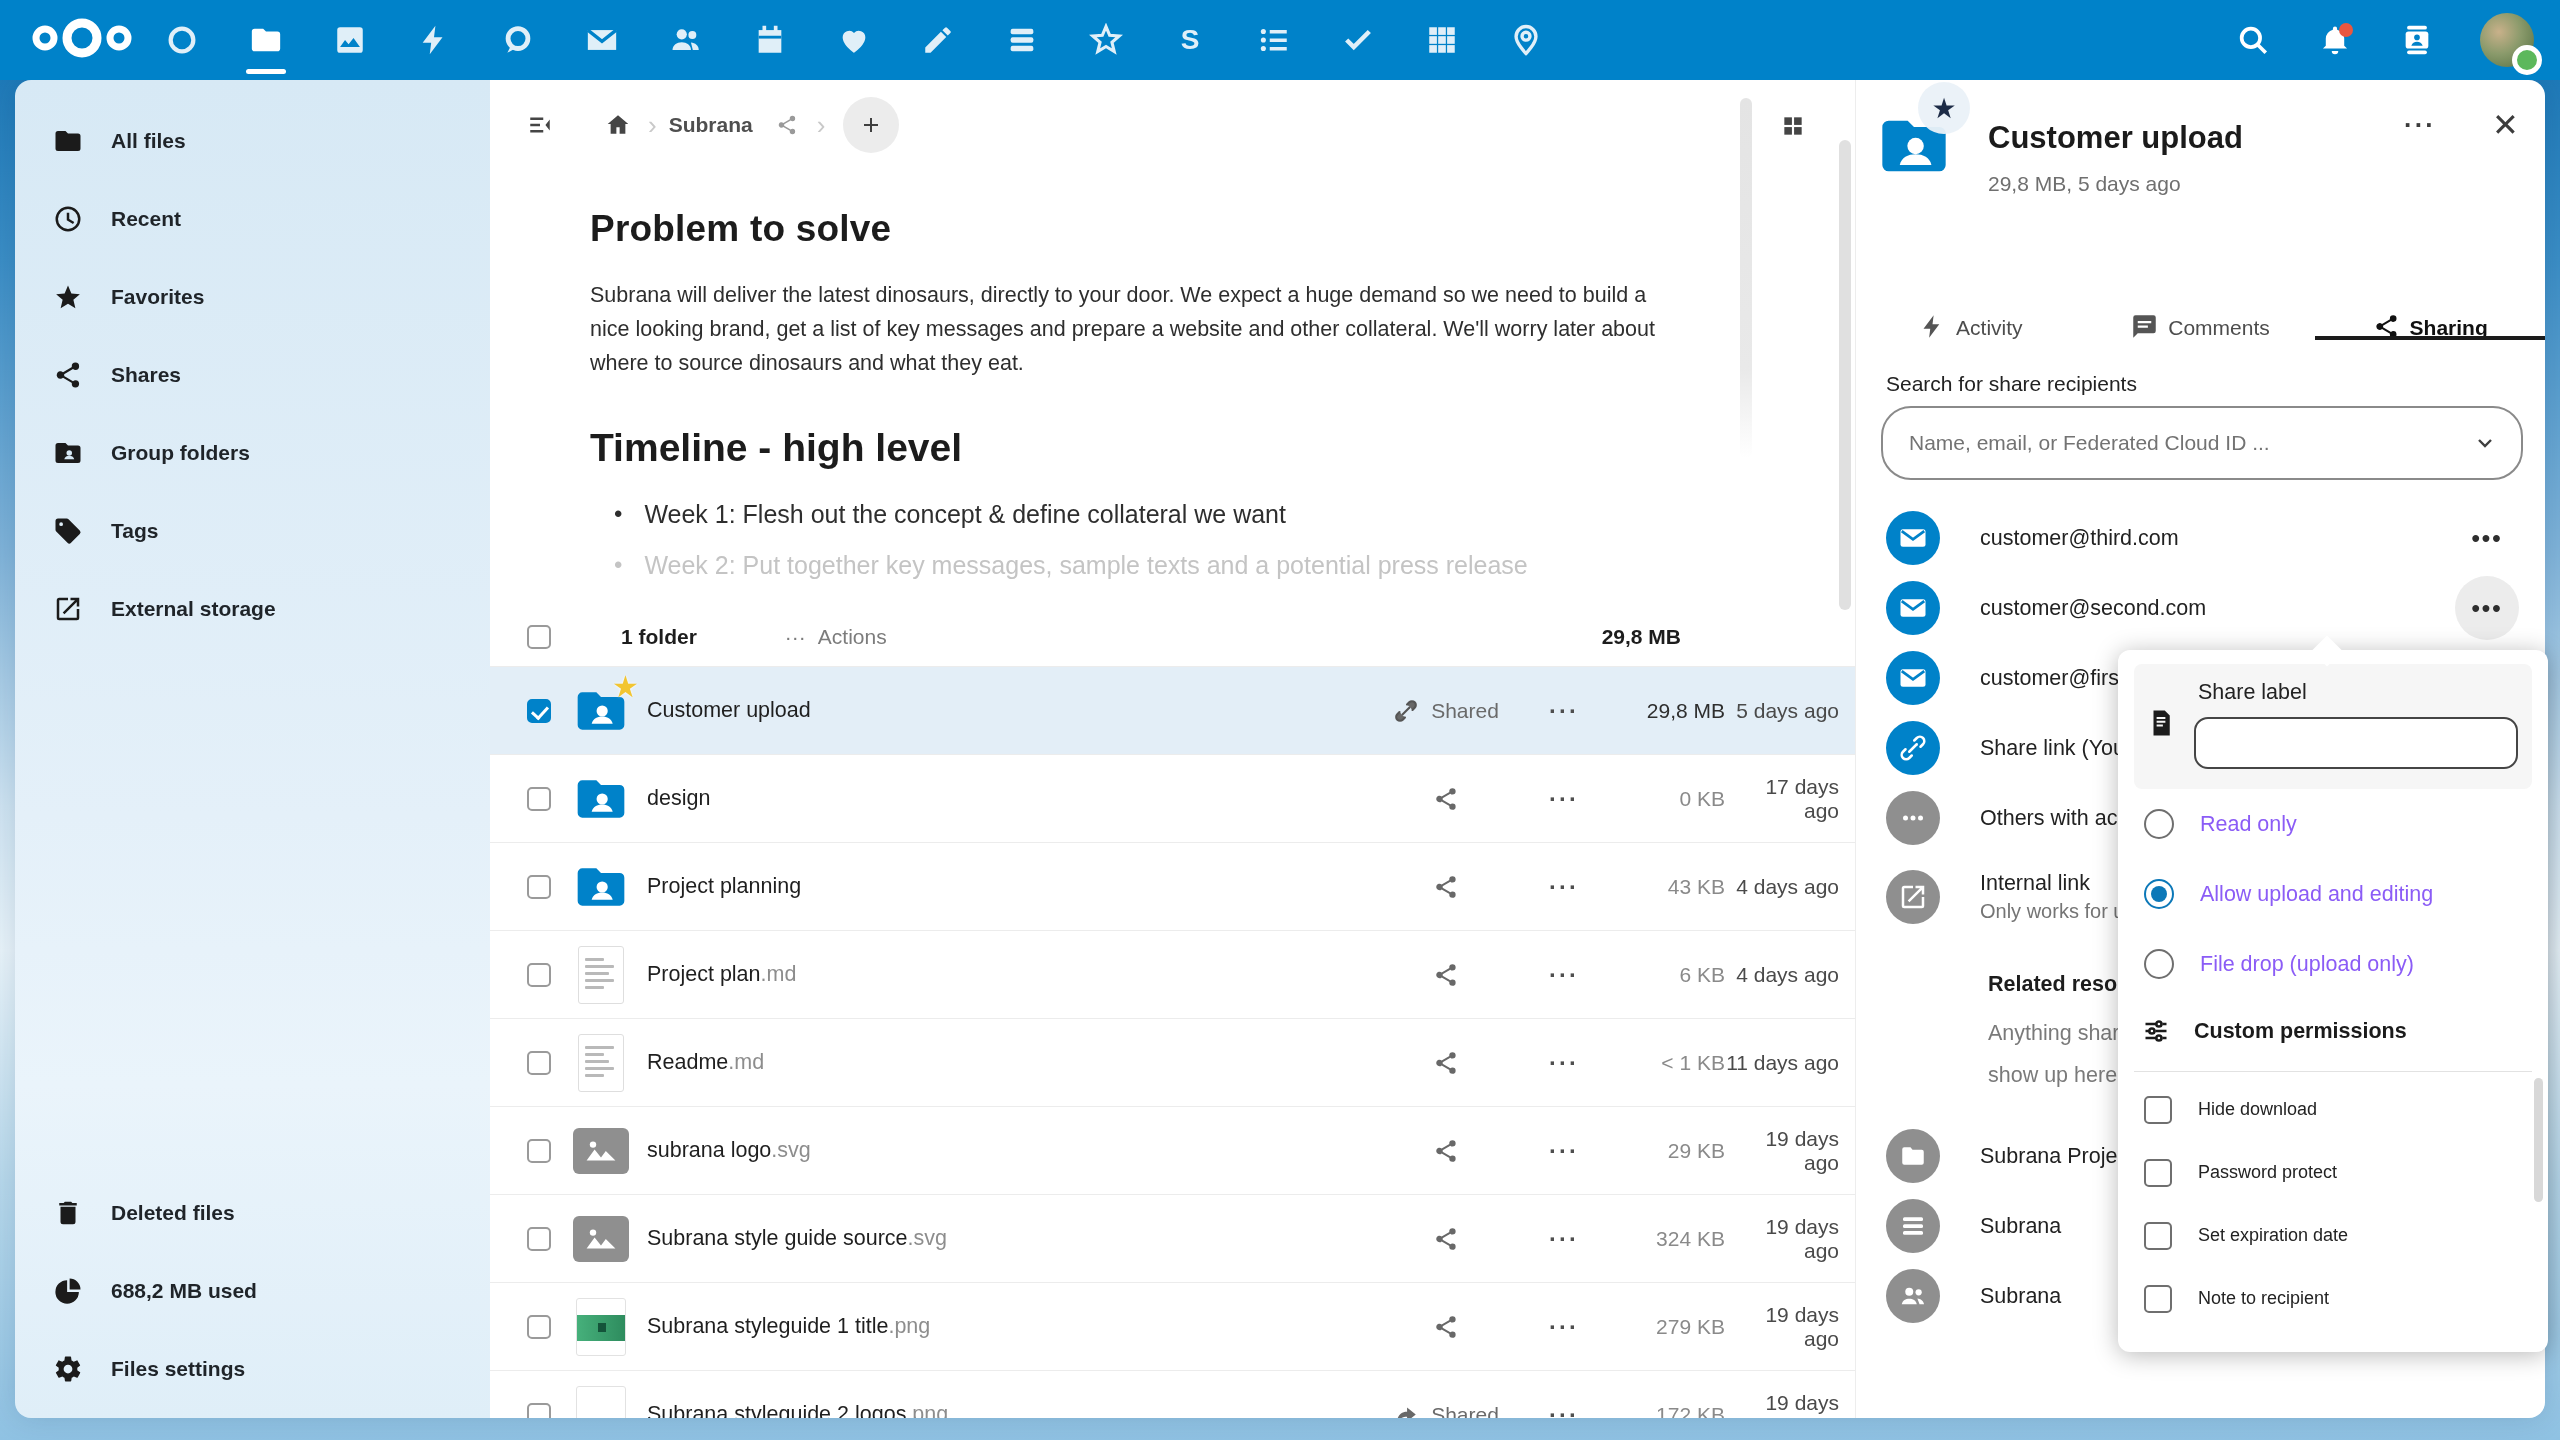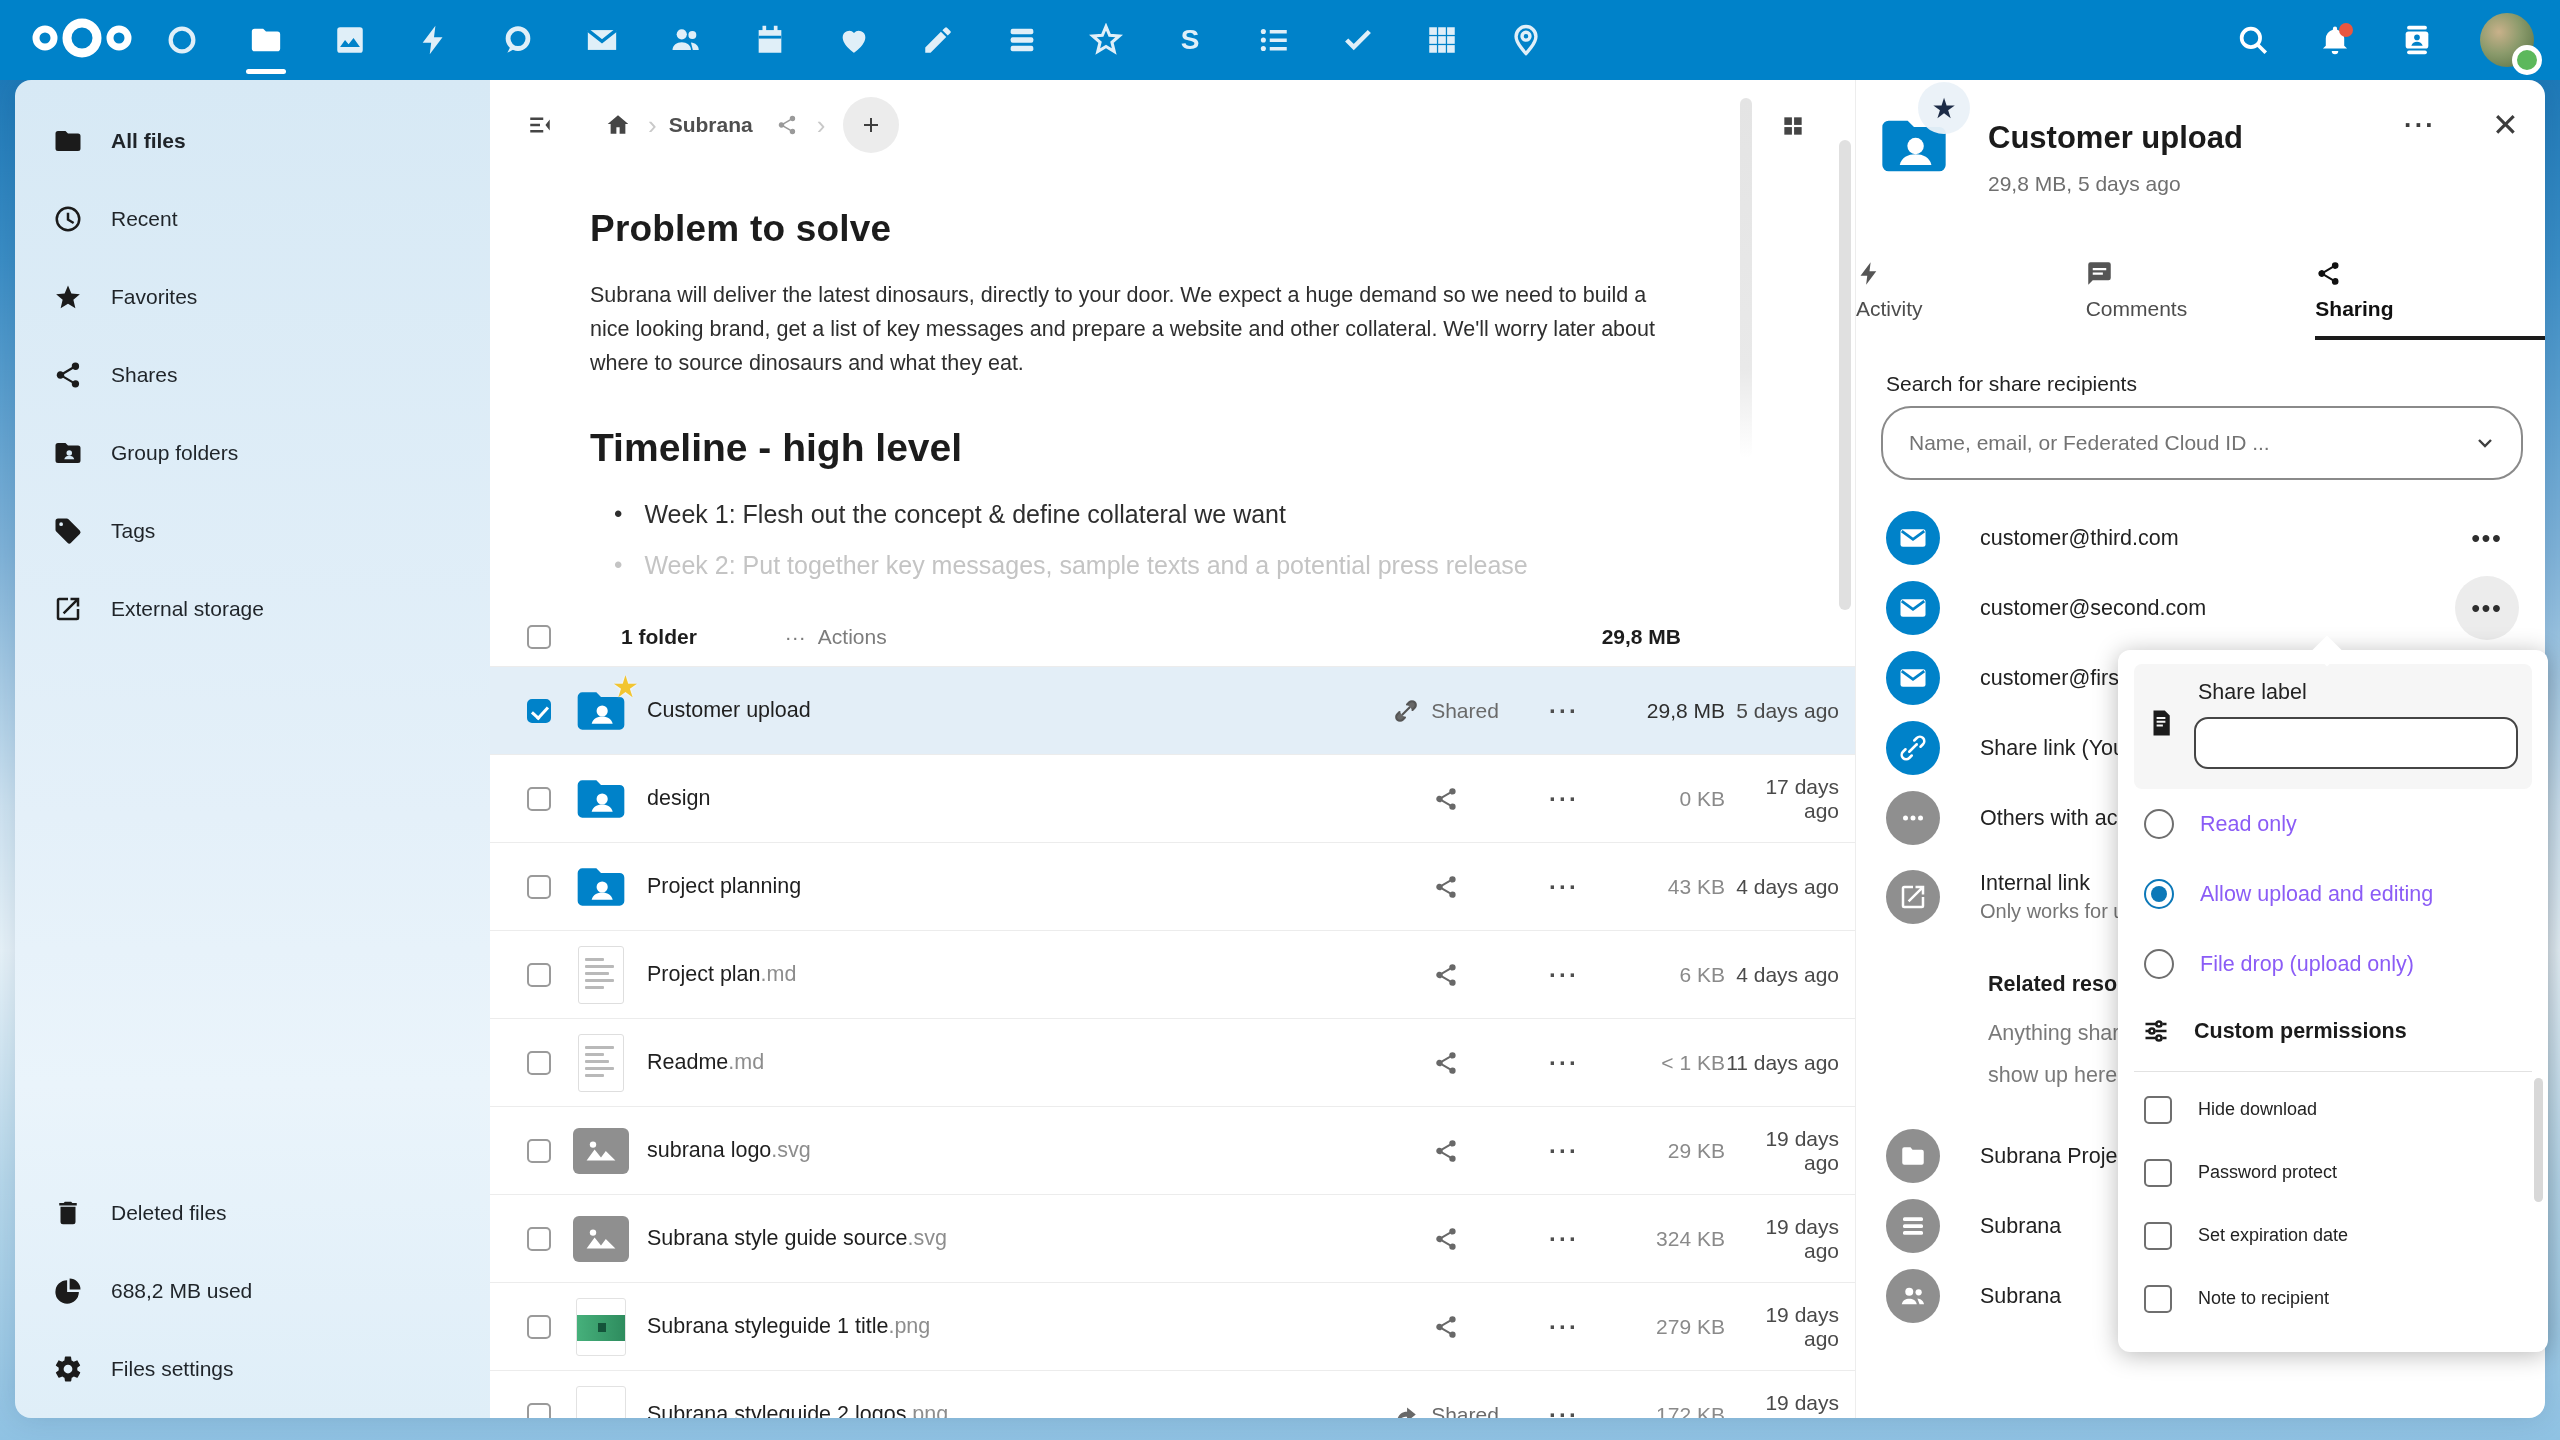--- a/index.html
+++ b/index.html
@@ -19,21 +19,21 @@
   .topright .tico{width:38px;height:38px;position:relative;display:flex;align-items:center;justify-content:center;cursor:pointer;}
   .topright svg{width:34px;height:34px;fill:#fff;}
   .bell-dot{position:absolute;right:1px;top:2px;width:14px;height:14px;border-radius:50%;background:#e9573f;}
   .avatar{width:54px;height:54px;border-radius:50%;position:relative;cursor:pointer;
     background:radial-gradient(circle at 35% 35%,#c9b18a 0%,#8a9a6b 45%,#4f6b3e 100%);border:0;}
   .status-dot{position:absolute;right:-8px;bottom:-8px;width:30px;height:30px;border-radius:50%;background:#5cb85c;border:5px solid #fff;}
   
   .shell{position:absolute;left:15px;top:80px;right:15px;bottom:22px;border-radius:16px;overflow:hidden;display:flex;box-shadow:0 0 30px rgba(0,40,80,.15);}
   
   .nav{width:475px;flex:none;background:linear-gradient(180deg,#d7e9f5 0%,#e4f0f9 55%,#eaf4fb 75%,#dfeef8 100%);position:relative;padding-top:22px;}
-  .navitem{height:78px;display:flex;align-items:center;padding-left:38px;gap:28px;font-size:21px;color:#1f2429;cursor:pointer;}
+  .navitem{height:78px;display:flex;align-items:center;padding-left:38px;gap:28px;font-size:21px;color:#1f2429;cursor:pointer;font-weight:bold;}
   .navitem svg{width:30px;height:30px;fill:#1b1b1b;flex:none;}
   .navitem.active{font-weight:700;}
   .navfooter{position:absolute;left:0;bottom:10px;width:100%;}
   
   .main{flex:1;background:#fff;position:relative;overflow:hidden;}
   .mainhead{position:absolute;left:0;top:0;width:100%;height:90px;display:flex;align-items:center;}
   .mhico{width:44px;height:44px;display:flex;align-items:center;justify-content:center;cursor:pointer;}
   .mhico svg{width:26px;height:26px;fill:#454545;}
   .crumb-sep{color:#c9c9c9;font-size:26px;margin:0 8px;}
   .crumb-name{font-size:21px;color:#4f4f4f;font-weight:700;margin-left:4px;cursor:pointer;}
@@ -86,21 +86,21 @@
   
   .aside{width:690px;flex:none;background:#fff;border-left:1px solid #ededed;position:relative;}
   .thumb{position:absolute;left:20px;top:28px;width:76px;height:76px;}
   .thumb svg{width:76px;height:76px;}
   .starbadge{position:absolute;left:62px;top:2px;width:52px;height:52px;border-radius:50%;background:rgba(234,241,248,.95);display:flex;align-items:center;justify-content:center;font-size:28px;color:#1d2c47;}
   .dtitle{position:absolute;left:132px;top:40px;font-size:31px;font-weight:700;color:#1b1b1b;}
   .dsub{position:absolute;left:132px;top:92px;font-size:21px;color:#6f6f6f;}
   .hmore{position:absolute;left:548px;top:30px;font-size:26px;letter-spacing:2px;font-weight:700;color:#3c3c3c;cursor:pointer;}
   .hclose{position:absolute;left:636px;top:26px;font-size:32px;color:#3c3c3c;cursor:pointer;}
   .tabs{position:absolute;left:0;top:160px;width:100%;height:100px;display:flex;}
-  .tab{flex:1;display:flex;flex-direction:column;align-items:flex-start;justify-content:center;gap:10px;font-size:21px;color:#4d4d4d;cursor:pointer;position:relative;}
+  .tab{flex:1;display:flex;flex-direction:row;align-items:flex-end;justify-content:center;gap:10px;font-size:21px;color:#4d4d4d;cursor:pointer;position:relative;}
   .tab svg{width:27px;height:27px;fill:#555;}
   .tab.active{color:#111;font-weight:700;}
   .tab.active svg{fill:#111;}
   .tab.active::after{content:"";position:absolute;left:0;bottom:0;width:100%;height:4px;background:#1b1b1b;}
   .slabel{position:absolute;left:30px;top:292px;font-size:21px;color:#222;}
   .sinput{position:absolute;left:25px;top:326px;width:642px;height:74px;border:2px solid #8a8a8a;border-radius:30px;background:#fff;display:flex;align-items:center;padding:0 24px 0 26px;cursor:text;}
   .sinput input{border:0;outline:none;flex:1;font-size:21px;color:#333;font-family:"Liberation Sans",sans-serif;background:transparent;}
   .sinput input::placeholder{color:#737373;}
   .sinput svg{width:24px;height:24px;fill:#3f3f3f;flex:none;}
   .rrow{position:absolute;left:0;width:100%;height:72px;display:flex;align-items:center;}

